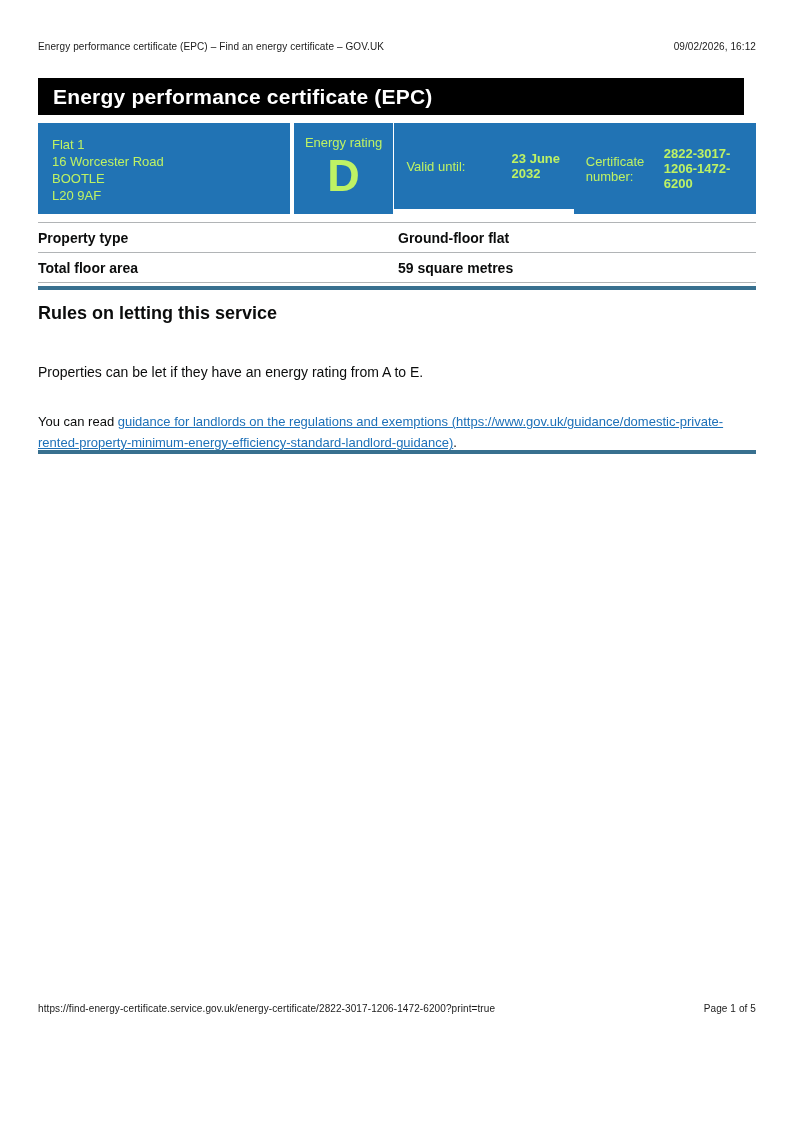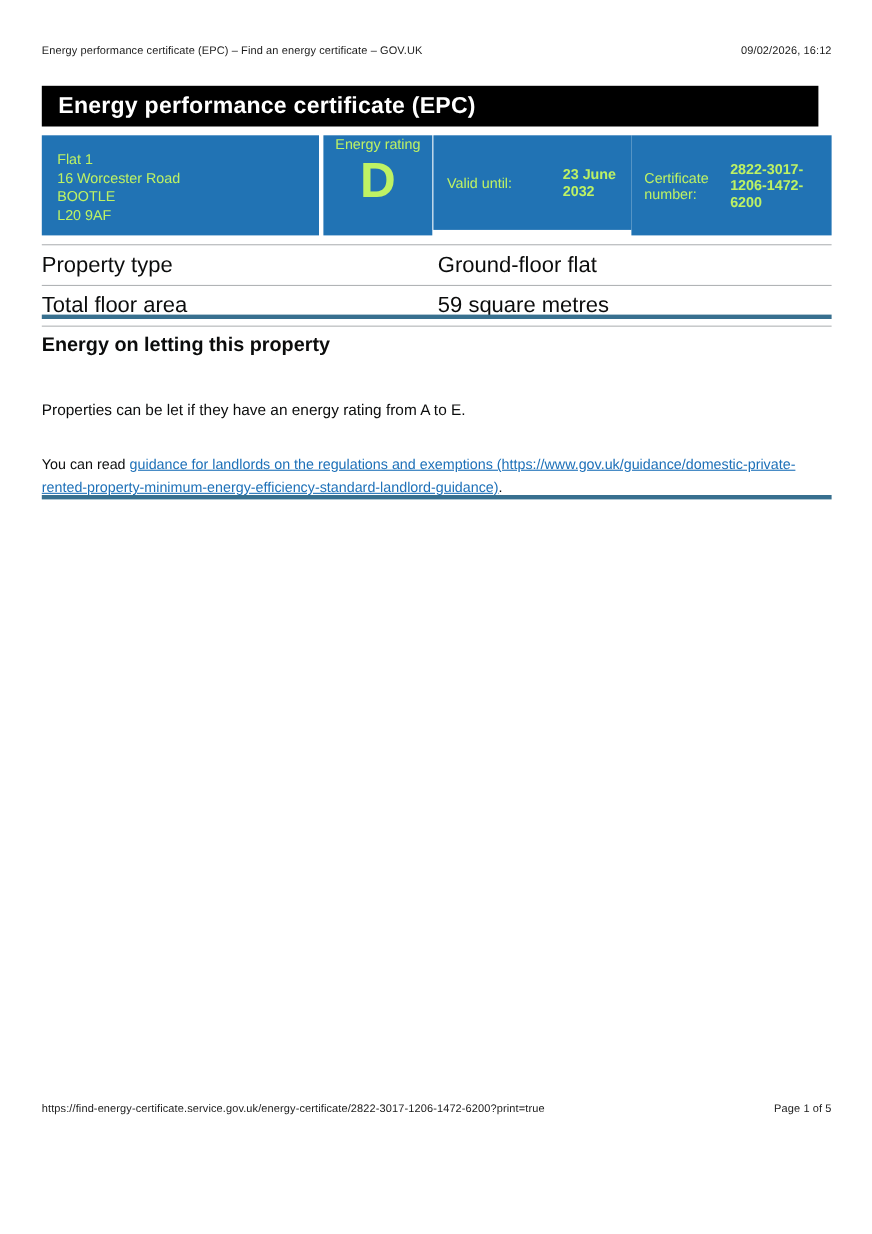--- a/index.html
+++ b/index.html
@@ -30,31 +30,31 @@
     background: #000000; color: #ffffff;
     display: flex; align-items: center; padding-left: 15px;
   }
   .banner-title { font-size: 21px; font-weight: bold; letter-spacing: 0.2px; }
   
   .summary { position: absolute; top: 123px; left: 38px; width: 718px; height: 91px; display: flex; }
   .blue-box { background: #2173b4; color: #bef264; }
   .address-box { width: 259px; height: 91px; padding: 13px 14px; font-size: 13px; line-height: 17px; margin-right: 4px; }
   .rating-box {
     width: 103px; height: 91px; margin-right: 1px;
-    display: flex; flex-direction: column; align-items: center; 
+    display: flex; flex-direction: column; align-items: center; padding-top: 12px;
   }
   .rating-label { font-size: 13px; }
   .rating-value { font-size: 45px; font-weight: bold; line-height: 48px; margin-top: 2px; }
   .right-col { flex: 1; display: flex; flex-direction: row; }
   .kv-box { flex: 1; display: flex; align-items: center; padding-left: 12px; font-size: 13px; }
   .kv-box.first { margin-bottom: 5px; }
   .kv-label { width: 137px; }
   .kv-value { font-weight: bold; }
   
-  .prop-table { position: absolute; top: 222px; left: 38px; width: 718px; font-size: 20px; }
+  .prop-table { position: absolute; top: 222px; left: 38px; width: 718px; font-size: 14px; font-weight: bold; }
   .prop-row { display: flex; border-bottom: 1px solid #b1b4b6; padding: 7px 0 6px 0; }
   .prop-row.first { border-top: 1px solid #b1b4b6; }
   .prop-key { width: 360px; }
   .prop-val { flex: 1; }
   
   .blue-rule { position: absolute; left: 38px; width: 718px; height: 4px; background: #38708f; }
   .rule-1 { top: 286px; }
   .rule-2 { top: 450px; }
   
   .rules-section { position: absolute; top: 303px; left: 38px; width: 718px; }
@@ -107,21 +107,21 @@
     </div>
     <div class="prop-row">
       <span class="prop-key">Total floor area</span>
       <span class="prop-val">59 square metres</span>
     </div>
   </div>
 
   <div class="blue-rule rule-1"></div>
 
   <div class="rules-section">
-    <div class="rules-heading">Energy on letting this property</div>
+    <div class="rules-heading">Rules on letting this service</div>
     <p class="rules-p1">Properties can be let if they have an energy rating from A to E.</p>
     <p class="rules-p2"><span>You can read </span><a class="guidance-link">guidance for landlords on the regulations and exemptions (https://www.gov.uk/guidance/domestic-private-rented-property-minimum-energy-efficiency-standard-landlord-guidance)</a><span>.</span></p>
   </div>
 
   <div class="blue-rule rule-2"></div>
 
   <div class="print-footer">
     <span>https://find-energy-certificate.service.gov.uk/energy-certificate/2822-3017-1206-1472-6200?print=true</span>
     <span>Page 1 of 5</span>
   </div>

